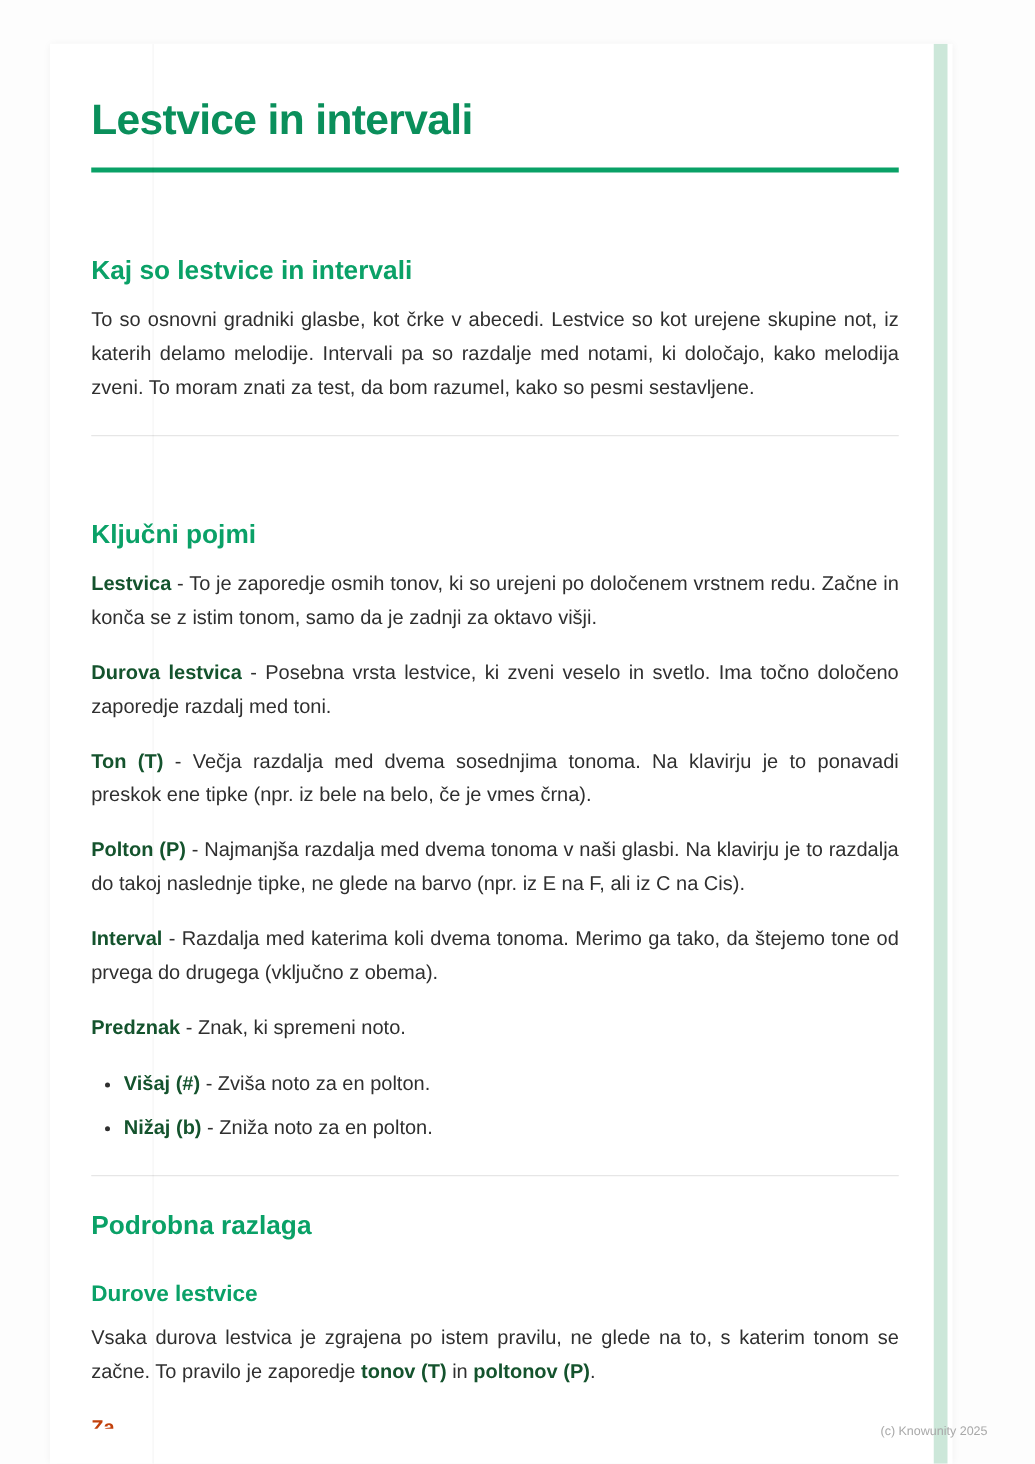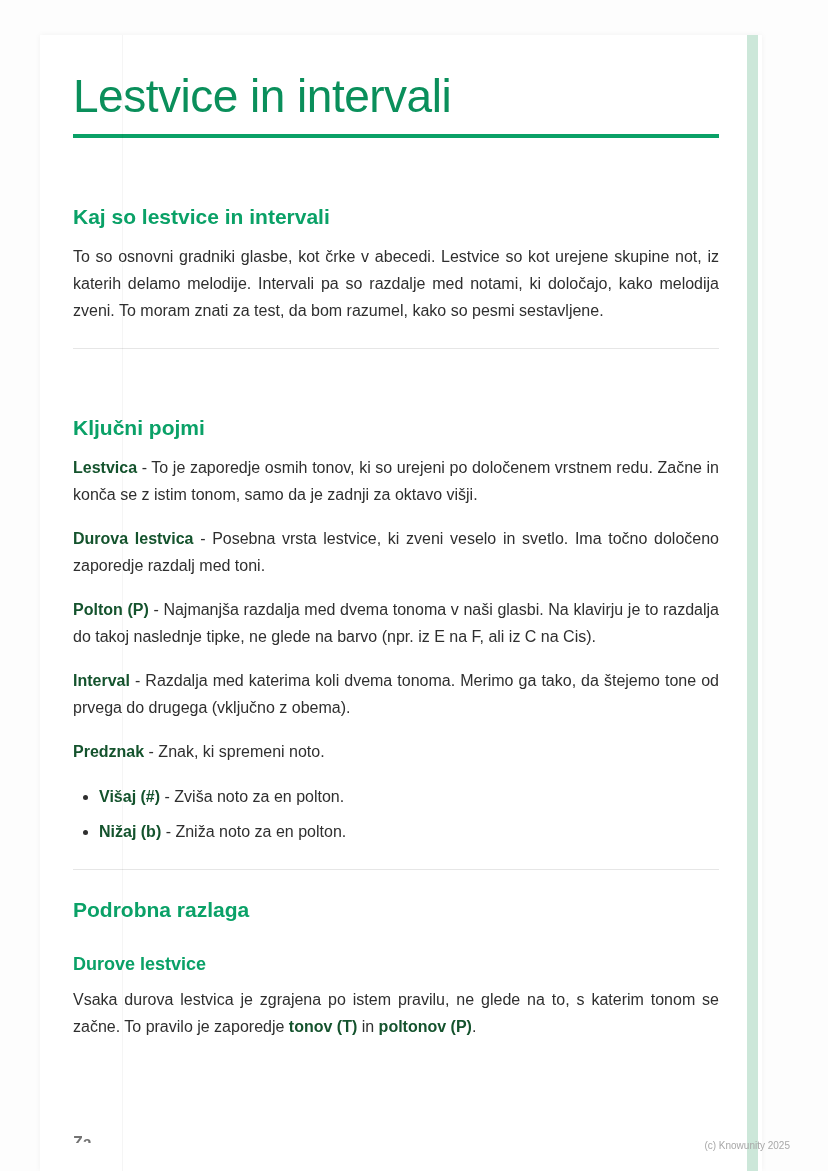--- a/index.html
+++ b/index.html
@@ -34,23 +34,23 @@
     top:0;bottom:0;right:4px;width:11px;
     background:var(--stripe);
   }
   .vline{
     position:absolute;
     top:0;bottom:0;left:82px;width:1px;
     background:rgba(0,0,0,0.04);
   }
   h1.doc-title{
     margin:0;
-    font-size:46px;
+    font-size:34px;
     line-height:46px;
-    font-weight:400;
+    font-weight:700;
     color:var(--accent_dark);
     letter-spacing:-0.5px;
   }
   .title-rule{
     margin-top:15px;
     height:4px;
     background:var(--accent);
     border:none;
   }
   h2.section-heading{
@@ -100,21 +100,21 @@
   }
   .cutoff-line{
     position:absolute;
     left:33px;
     top:1099px;
     height:9px;
     overflow:hidden;
     font-weight:700;
     font-size:16px;
     line-height:18px;
-    color:#737373;
+    color:#c2410c;
   }
 </style>
 </head>
 <body>
 
 <div class="page">
   <div class="vline"></div>
   <div class="stripe"></div>
 
   <h1 class="doc-title">Lestvice in intervali</h1>
@@ -122,20 +122,21 @@
 
   <h2 class="section-heading">Kaj so lestvice in intervali</h2>
   <p class="body">To so osnovni gradniki glasbe, kot črke v abecedi. Lestvice so kot urejene skupine not, iz katerih delamo melodije. Intervali pa so razdalje med notami, ki določajo, kako melodija zveni. To moram znati za test, da bom razumel, kako so pesmi sestavljene.</p>
 
   <hr class="divider">
 
   <h2 class="section-heading">Ključni pojmi</h2>
 
   <p class="body"><strong>Lestvica</strong><span> - To je zaporedje osmih tonov, ki so urejeni po določenem vrstnem redu. Začne in konča se z istim tonom, samo da je zadnji za oktavo višji.</span></p>
   <p class="body"><strong>Durova lestvica</strong><span> - Posebna vrsta lestvice, ki zveni veselo in svetlo. Ima točno določeno zaporedje razdalj med toni.</span></p>
+  <p class="body"><strong>Ton (T)</strong><span> - Večja razdalja med dvema sosednjima tonoma. Na klavirju je to ponavadi preskok ene tipke (npr. iz bele na belo, če je vmes črna).</span></p>
   <p class="body"><strong>Polton (P)</strong><span> - Najmanjša razdalja med dvema tonoma v naši glasbi. Na klavirju je to razdalja do takoj naslednje tipke, ne glede na barvo (npr. iz E na F, ali iz C na Cis).</span></p>
   <p class="body"><strong>Interval</strong><span> - Razdalja med katerima koli dvema tonoma. Merimo ga tako, da štejemo tone od prvega do drugega (vključno z obema).</span></p>
   <p class="body"><strong>Predznak</strong><span> - Znak, ki spremeni noto.</span></p>
 
   <ul class="bullet-list">
     <li><strong>Višaj (#)</strong><span> - Zviša noto za en polton.</span></li>
     <li><strong>Nižaj (b)</strong><span> - Zniža noto za en polton.</span></li>
   </ul>
 
   <hr class="divider">

